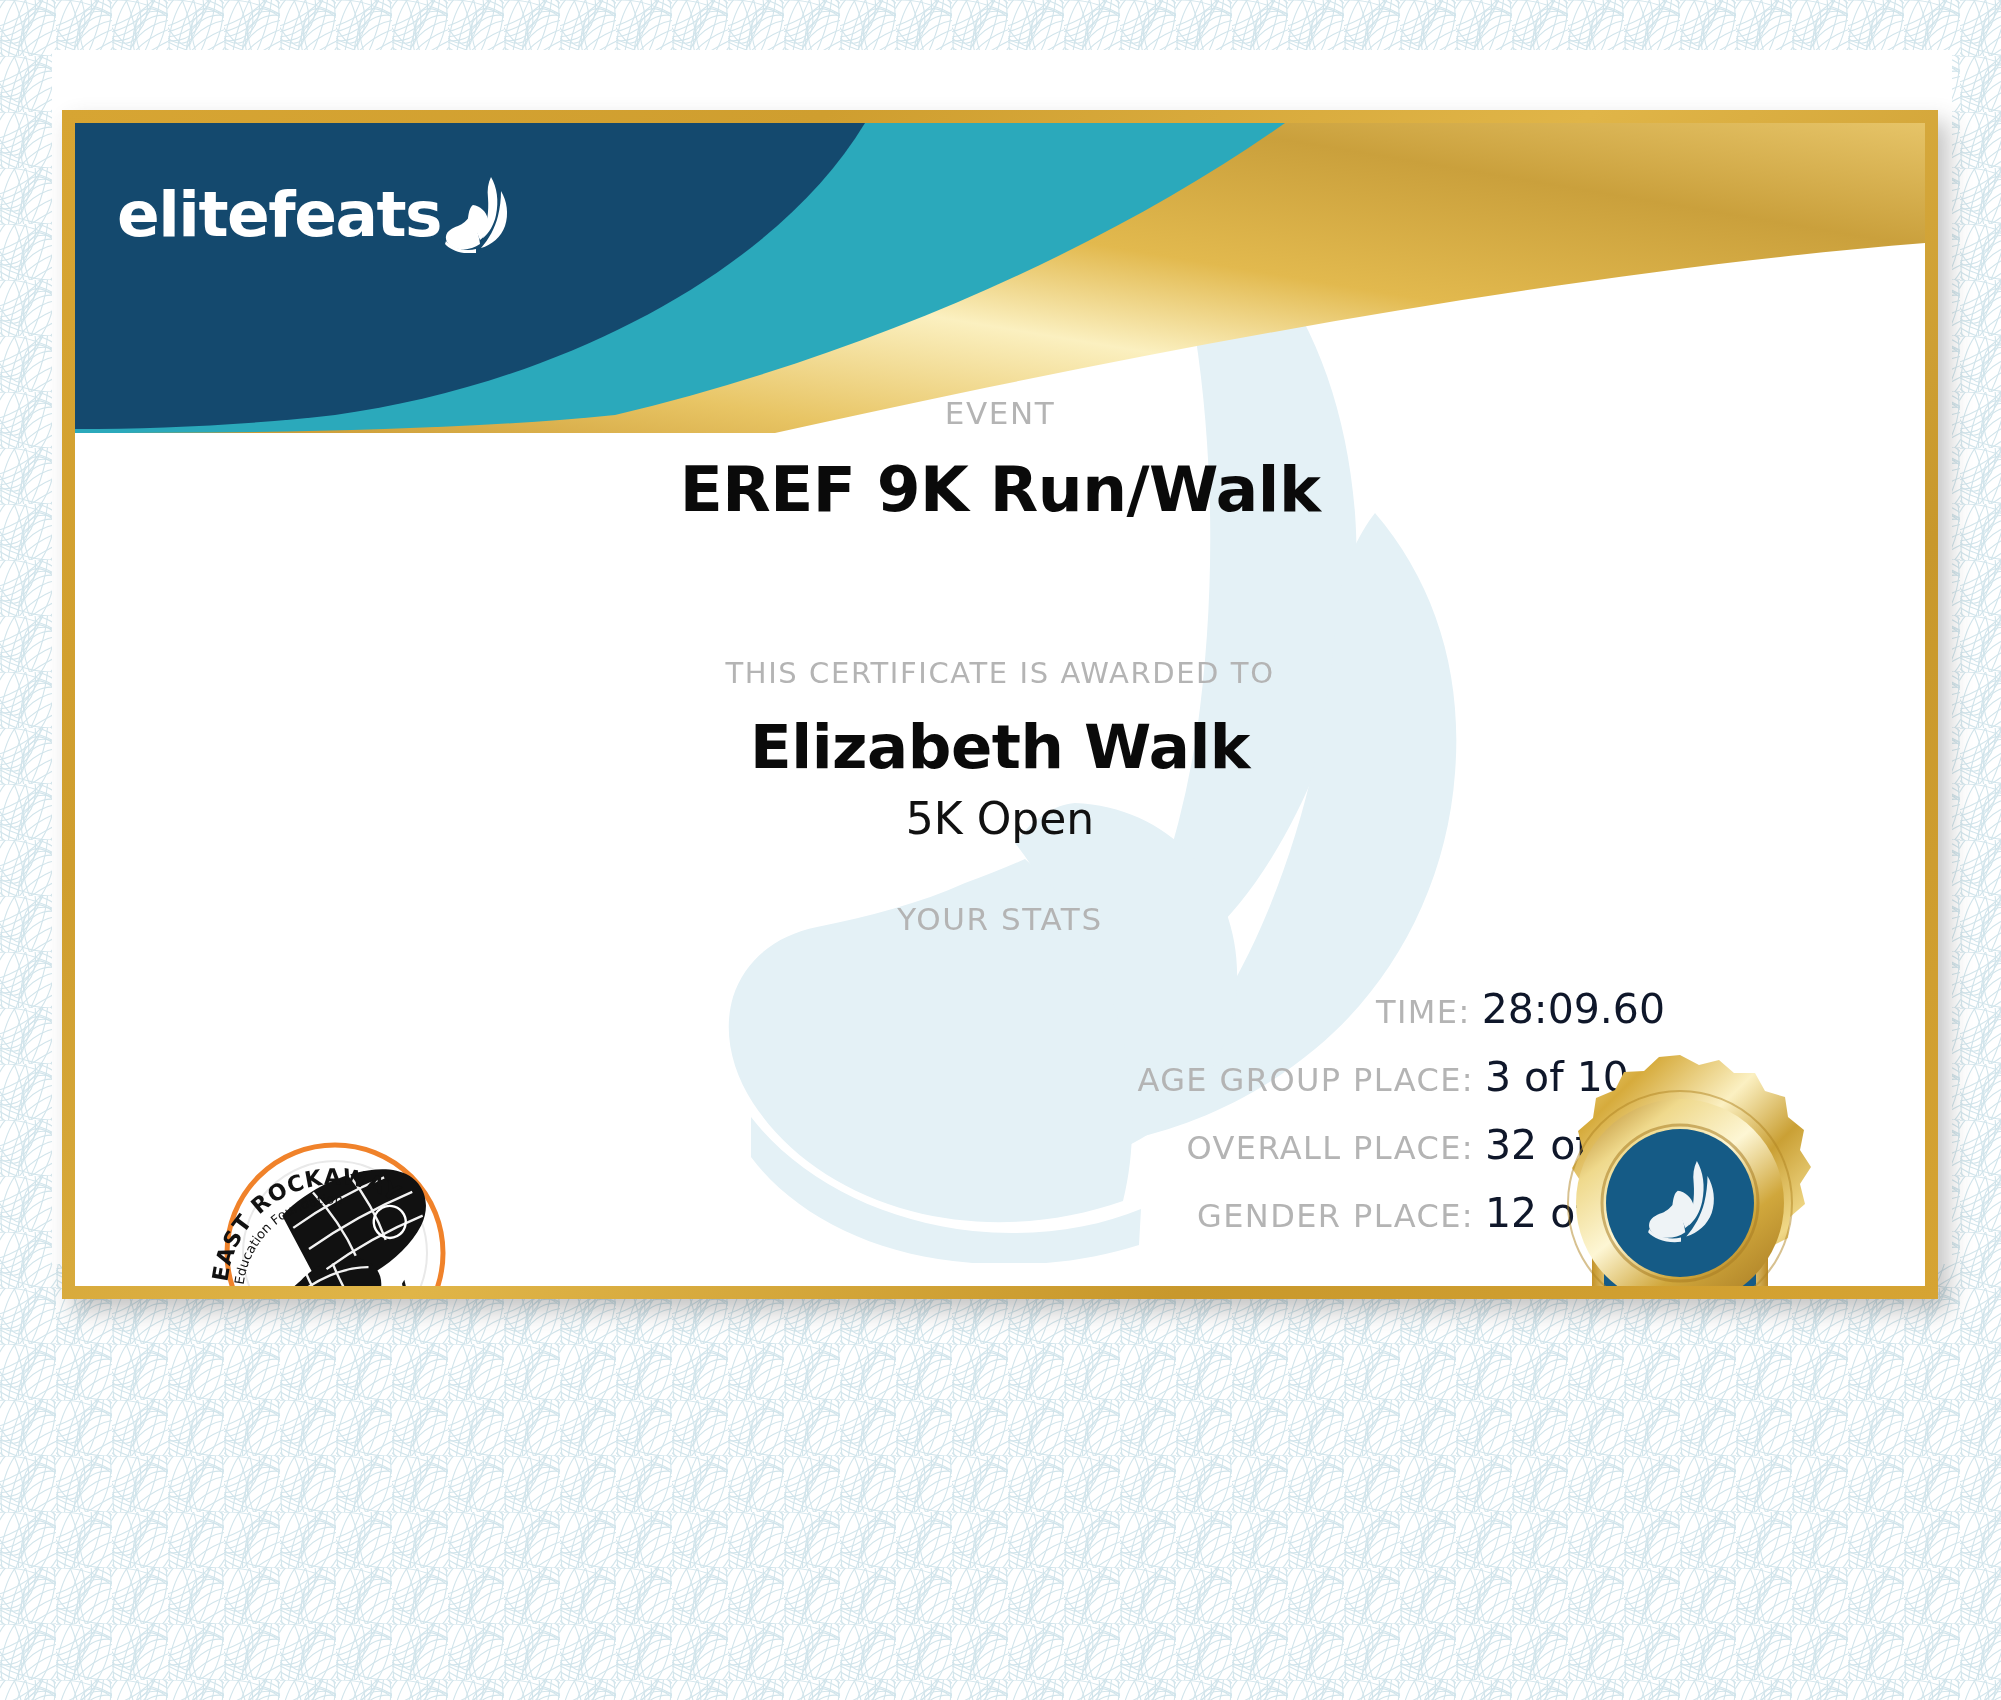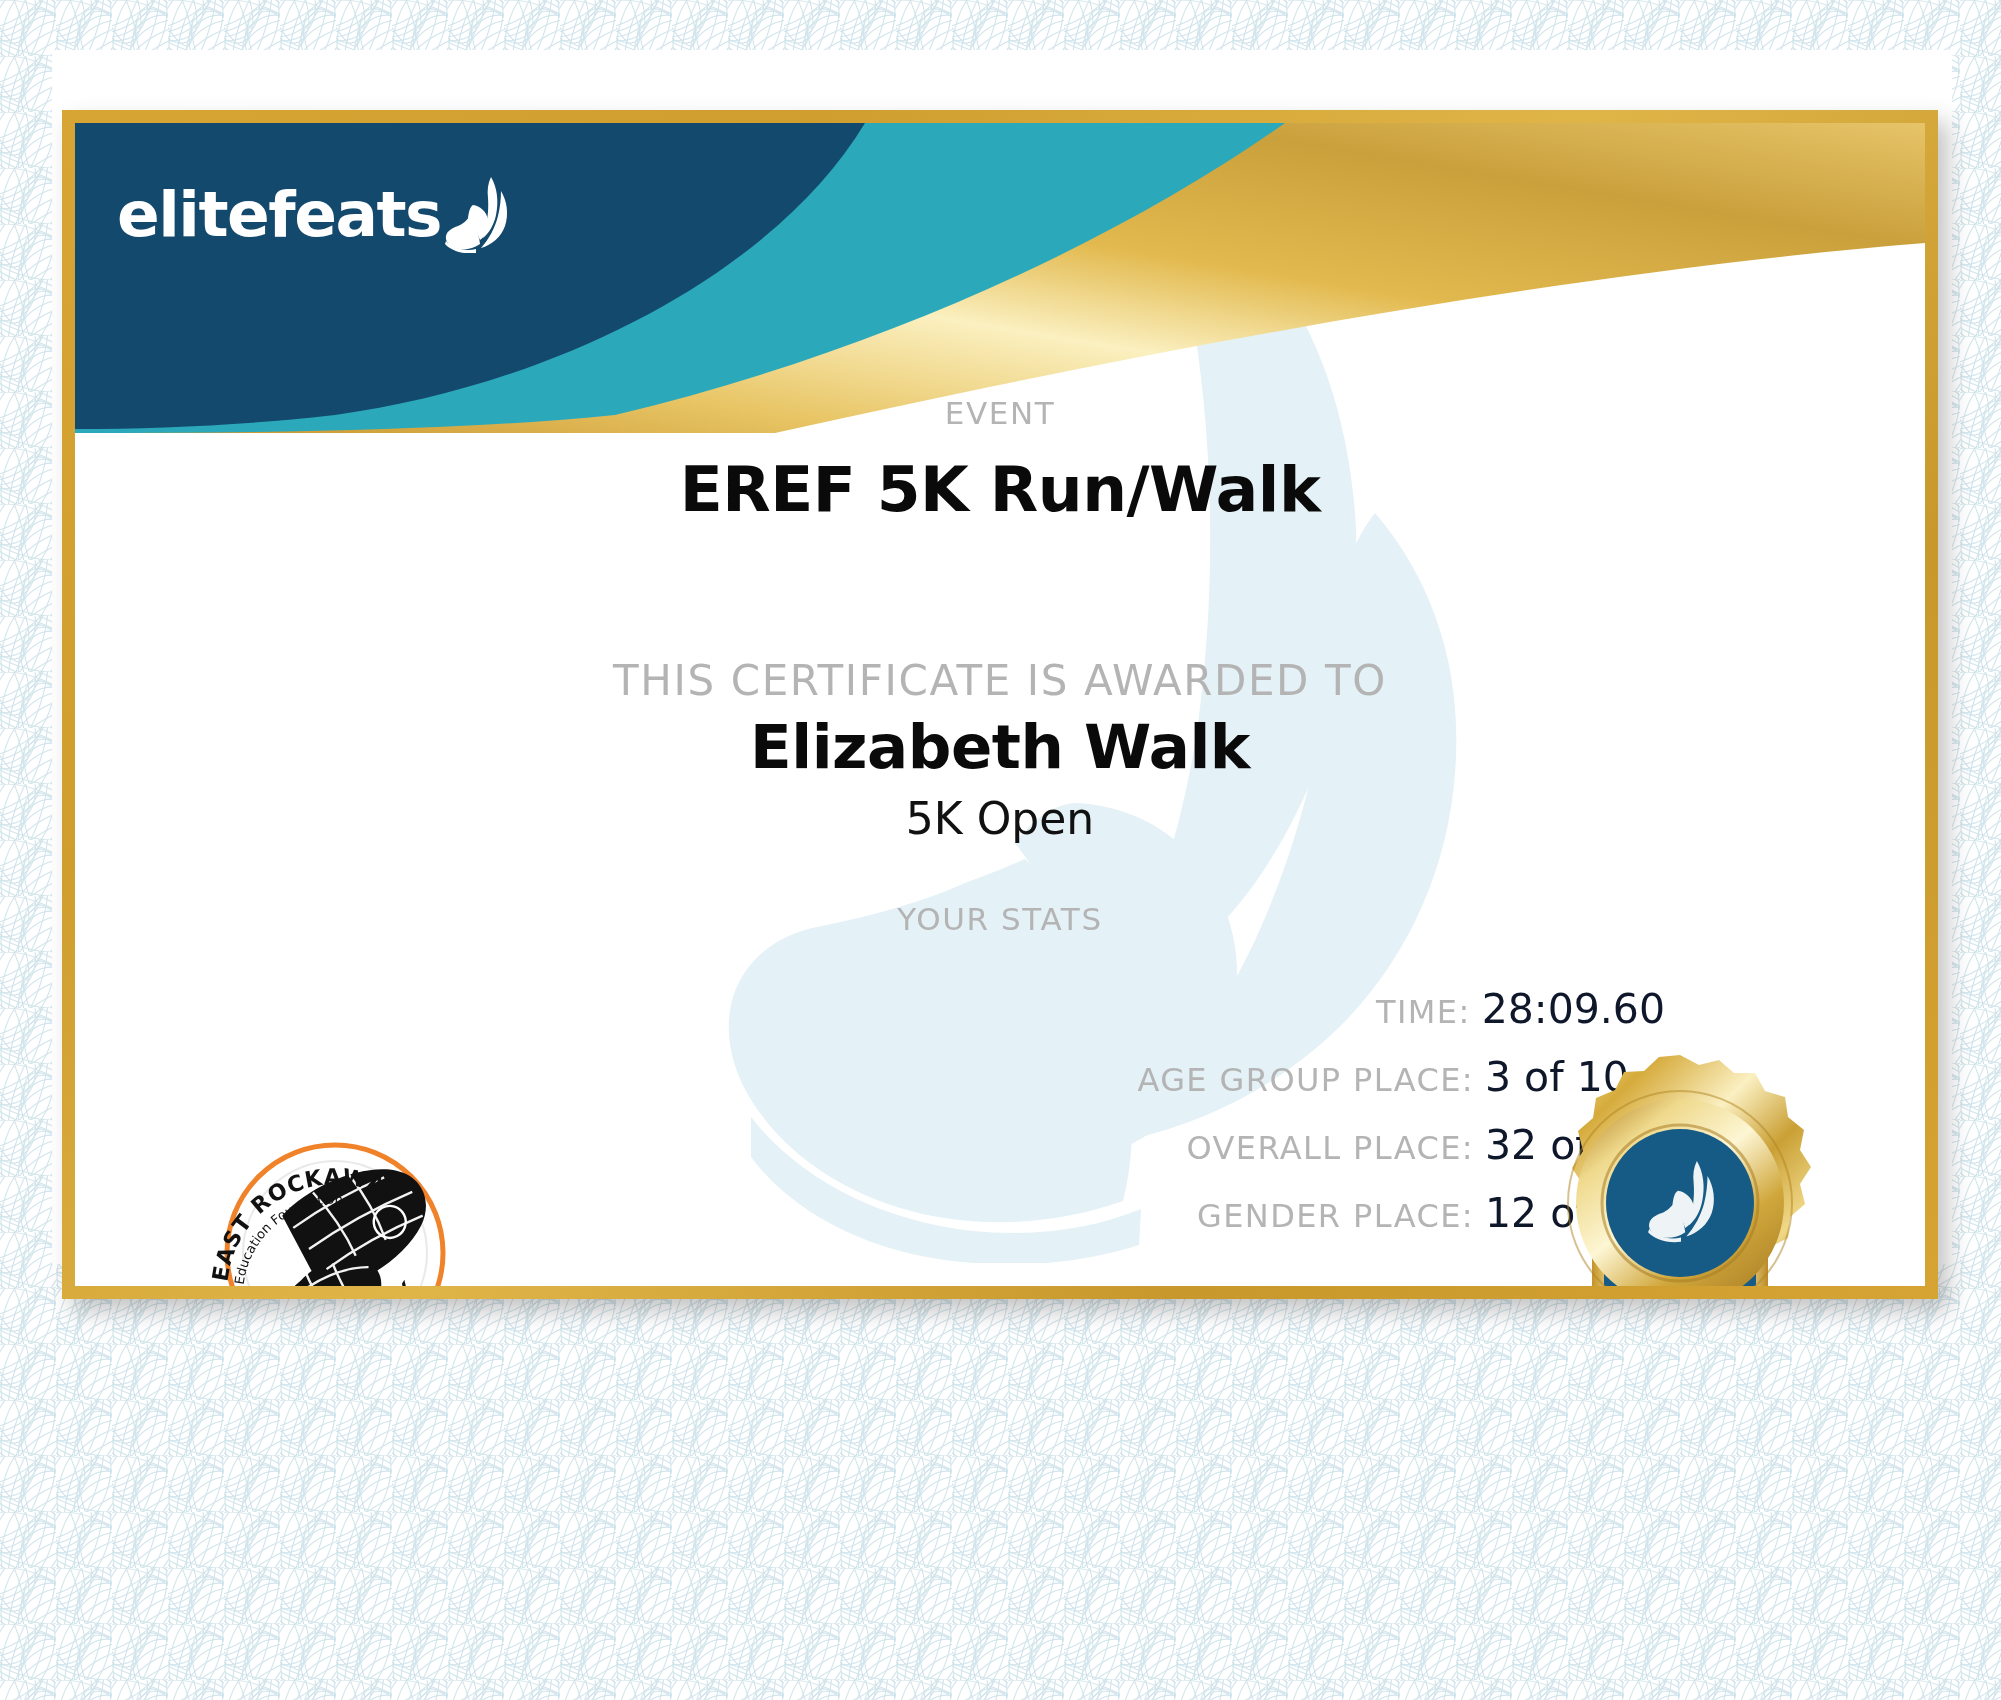--- a/index.html
+++ b/index.html
@@ -126,21 +126,21 @@
     font-weight: 700;
     color: #0a0a0a;
     font-family: "DejaVu Sans", sans-serif;
     letter-spacing: -0.5px;
   }
 
   #awarded-label {
     position: absolute;
     left: 0; right: 0;
     top: 533px;
-    font-size: 42px;
+    font-size: 29px;
   }
   #recipient-name {
     position: absolute;
     left: 0; right: 0;
     top: 588px;
     text-align: center;
     font-size: 61px;
     font-weight: 700;
     color: #0a0a0a;
     font-family: "DejaVu Sans", sans-serif;
@@ -301,21 +301,21 @@
             <path d="M30 30 C 37 31, 43 36, 45 44 C 47 52, 44 60, 37 65 C 34 57, 30 49, 25 43 C 26 36, 27 32, 30 30 Z"></path>
             <path d="M26 42 C 32 49, 36 59, 37 69 C 30 74, 20 76, 12 73 C 6 71, 2 66, 3 61 C 4 56, 9 53, 15 51 C 20 49, 24 45, 26 42 Z"></path>
             <path d="M3 66 C 9 73, 22 77, 33 74 L 33 78 C 20 80, 7 75, 2 69 Z"></path>
           </g>
         </svg>
       </div>
 
       <div id="content">
 
         <div id="event-label" class="label-muted">EVENT</div>
-        <div id="event-name">EREF 5K Run/Walk</div>
+        <div id="event-name">EREF 9K Run/Walk</div>
 
         <div id="awarded-label" class="label-muted">THIS CERTIFICATE IS AWARDED TO</div>
         <div id="recipient-name">Elizabeth Walk</div>
         <div id="division">5K Open</div>
 
         <div id="stats-label" class="label-muted">YOUR STATS</div>
 
         <div id="stats-list">
           <div class="stat-row">
             <span class="stat-key">TIME:</span>

